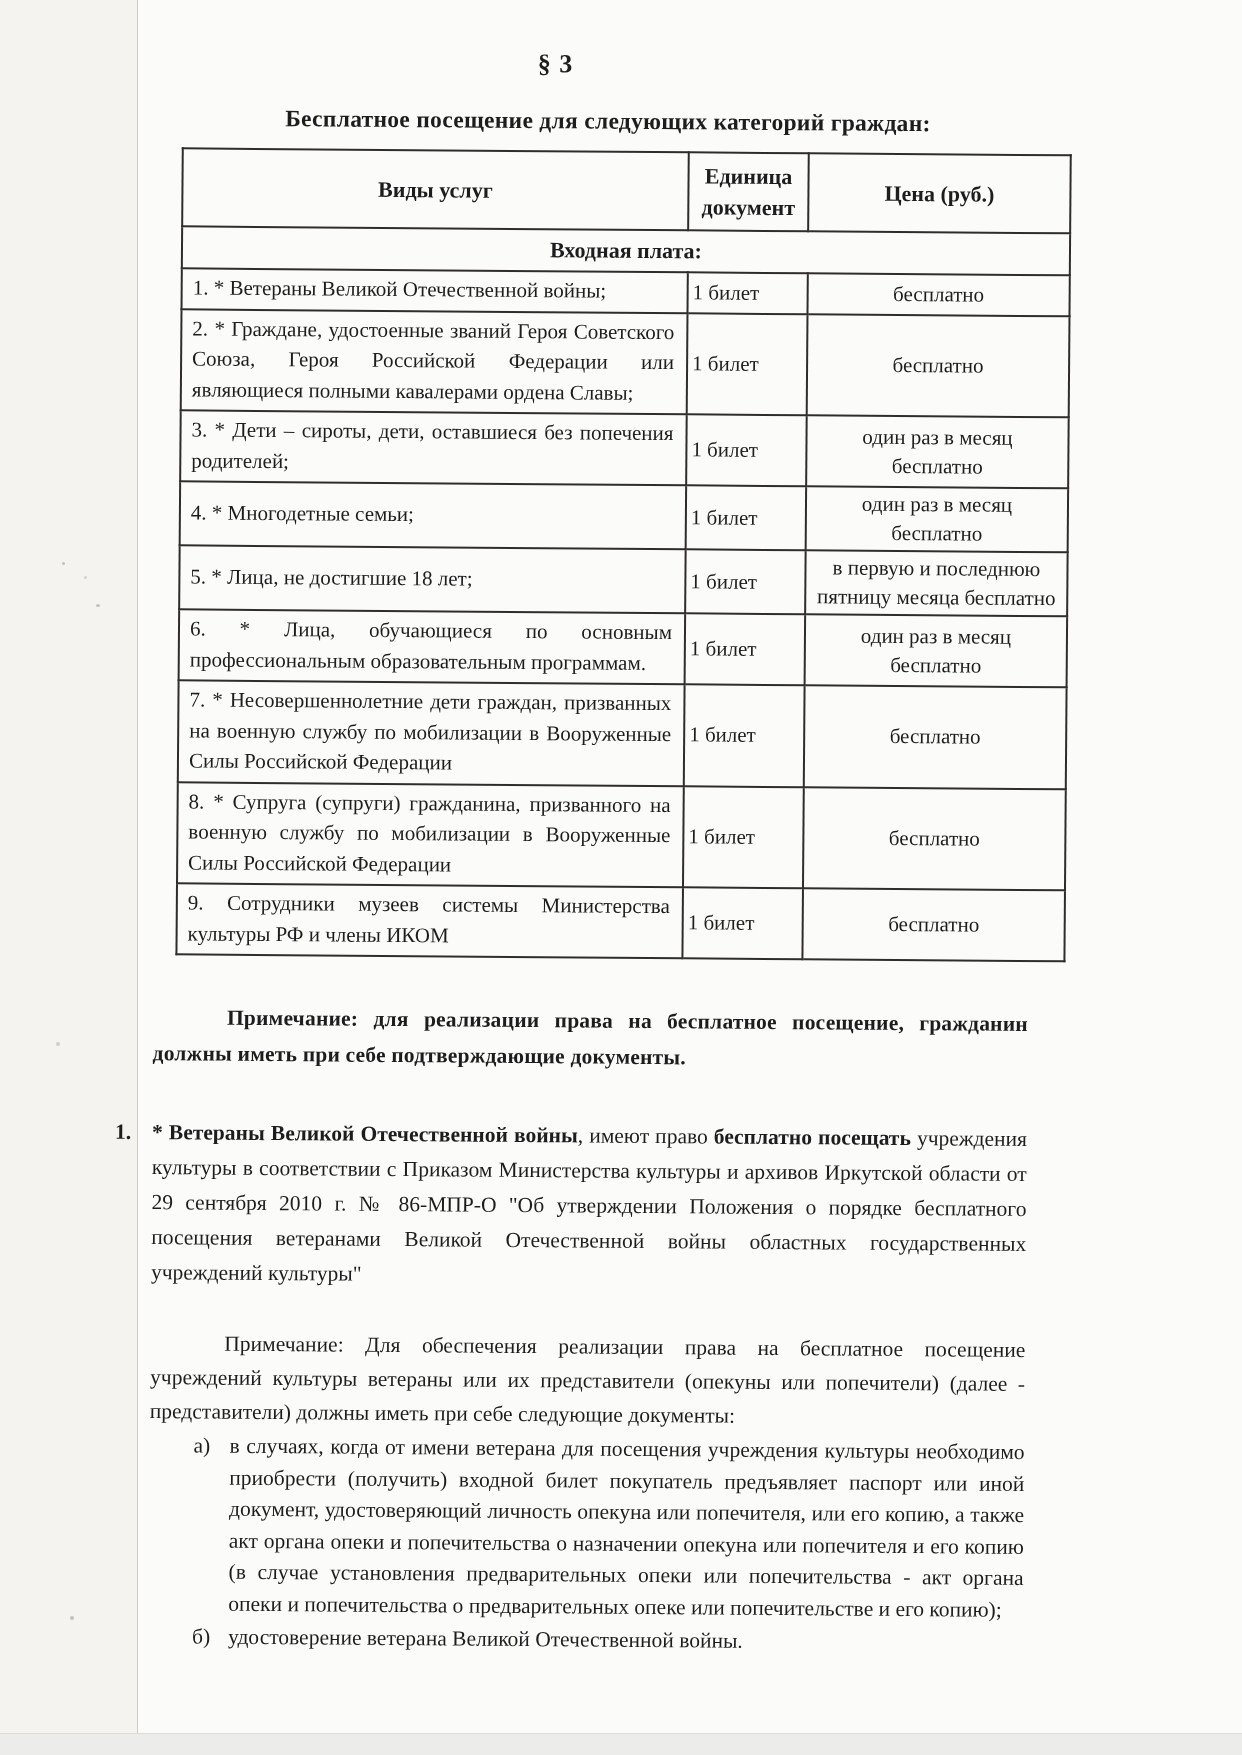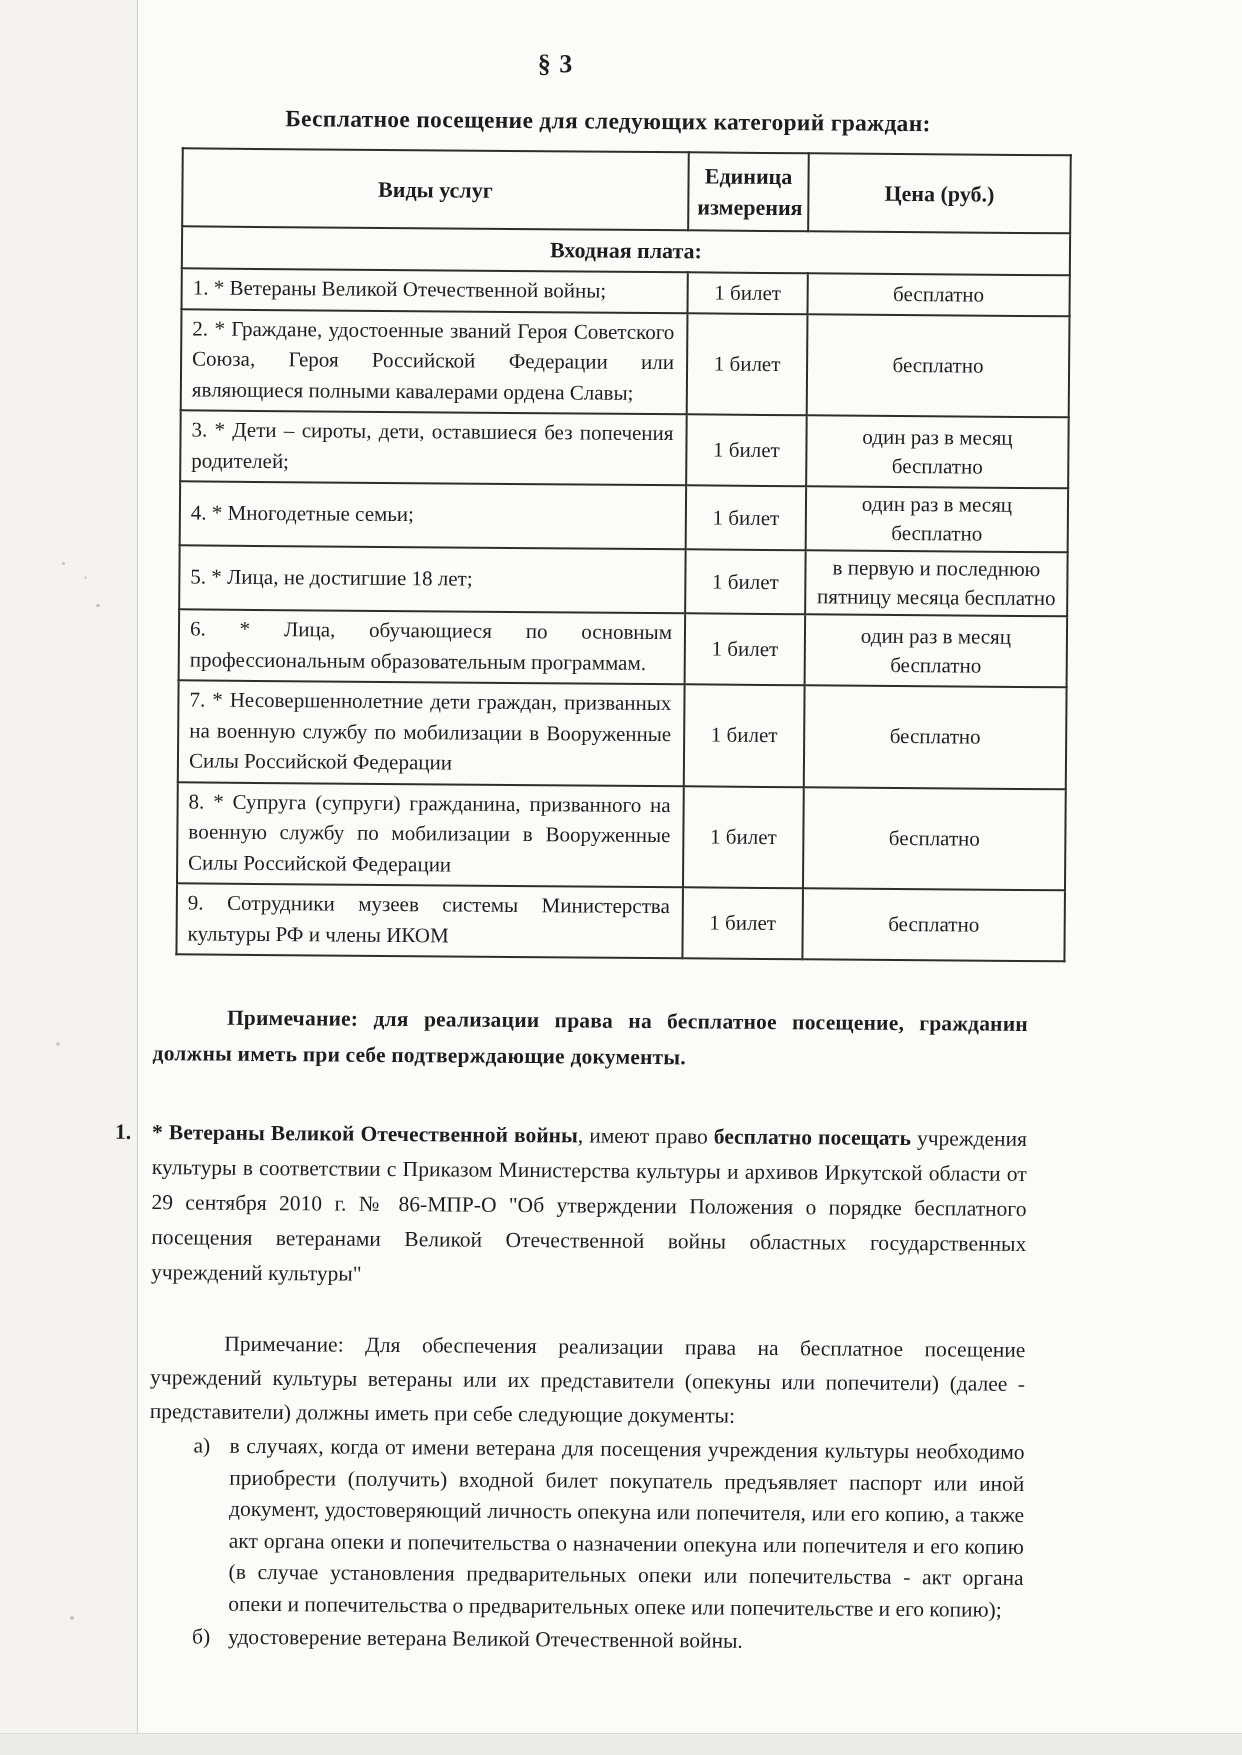--- a/index.html
+++ b/index.html
@@ -34,21 +34,21 @@
     margin:16px 0 0 182px;width:888px;border-collapse:collapse;
     font-size:21px;table-layout:fixed;
   }
   table.pricing td, table.pricing th{
     border:2px solid #2e2d2b;vertical-align:middle;
   }
   col.c-service{width:506px;} col.c-unit{width:120px;} col.c-price{width:262px;}
   th.head-cell{font-weight:bold;font-size:22px;text-align:center;height:72px;padding:2px 8px;line-height:31px;}
   td.section-cell{font-weight:bold;font-size:22px;text-align:center;height:38px;}
   td.service-cell{text-align:justify;padding:3px 12px 5px 10px;line-height:30.5px;}
-  td.unit-cell{text-align:center;padding:2px 4px;line-height:27px;}
+  td.unit-cell{padding:2px 4px;line-height:27px;}
   td.price-cell{text-align:center;padding:2px 10px;line-height:29px;}
   .bodytext{width:875px;margin-left:160px;text-align:justify;font-size:21.5px;}
   .note1{margin-top:44px;font-weight:bold;text-indent:74px;line-height:36px;letter-spacing:.2px;}
   .item1{margin-top:44px;position:relative;line-height:35px;}
   .item1 .item-number{position:absolute;left:-37px;top:0;font-weight:bold;}
   .b{font-weight:bold;}
   .note2{margin-top:36px;text-indent:74px;line-height:34px;}
   .sub-item{position:relative;padding-left:80px;line-height:31.5px;margin-top:2px;}
   .sub-item .sub-label{position:absolute;left:44px;top:0;}
 </style>
@@ -71,21 +71,21 @@
 
   <table class="pricing">
     <colgroup>
       <col class="c-service">
         <col class="c-unit">
         <col class="c-price">
     </colgroup>
     <thead>
       <tr>
         <th class="head-cell">Виды услуг</th>
-        <th class="head-cell">Единица измерения</th>
+        <th class="head-cell">Единица документ</th>
         <th class="head-cell">Цена (руб.)</th>
       </tr>
     </thead>
     <tbody>
       <tr>
         <td class="section-cell" colspan="3">Входная плата:</td>
       </tr>
     </tbody>
     <tbody>
 

